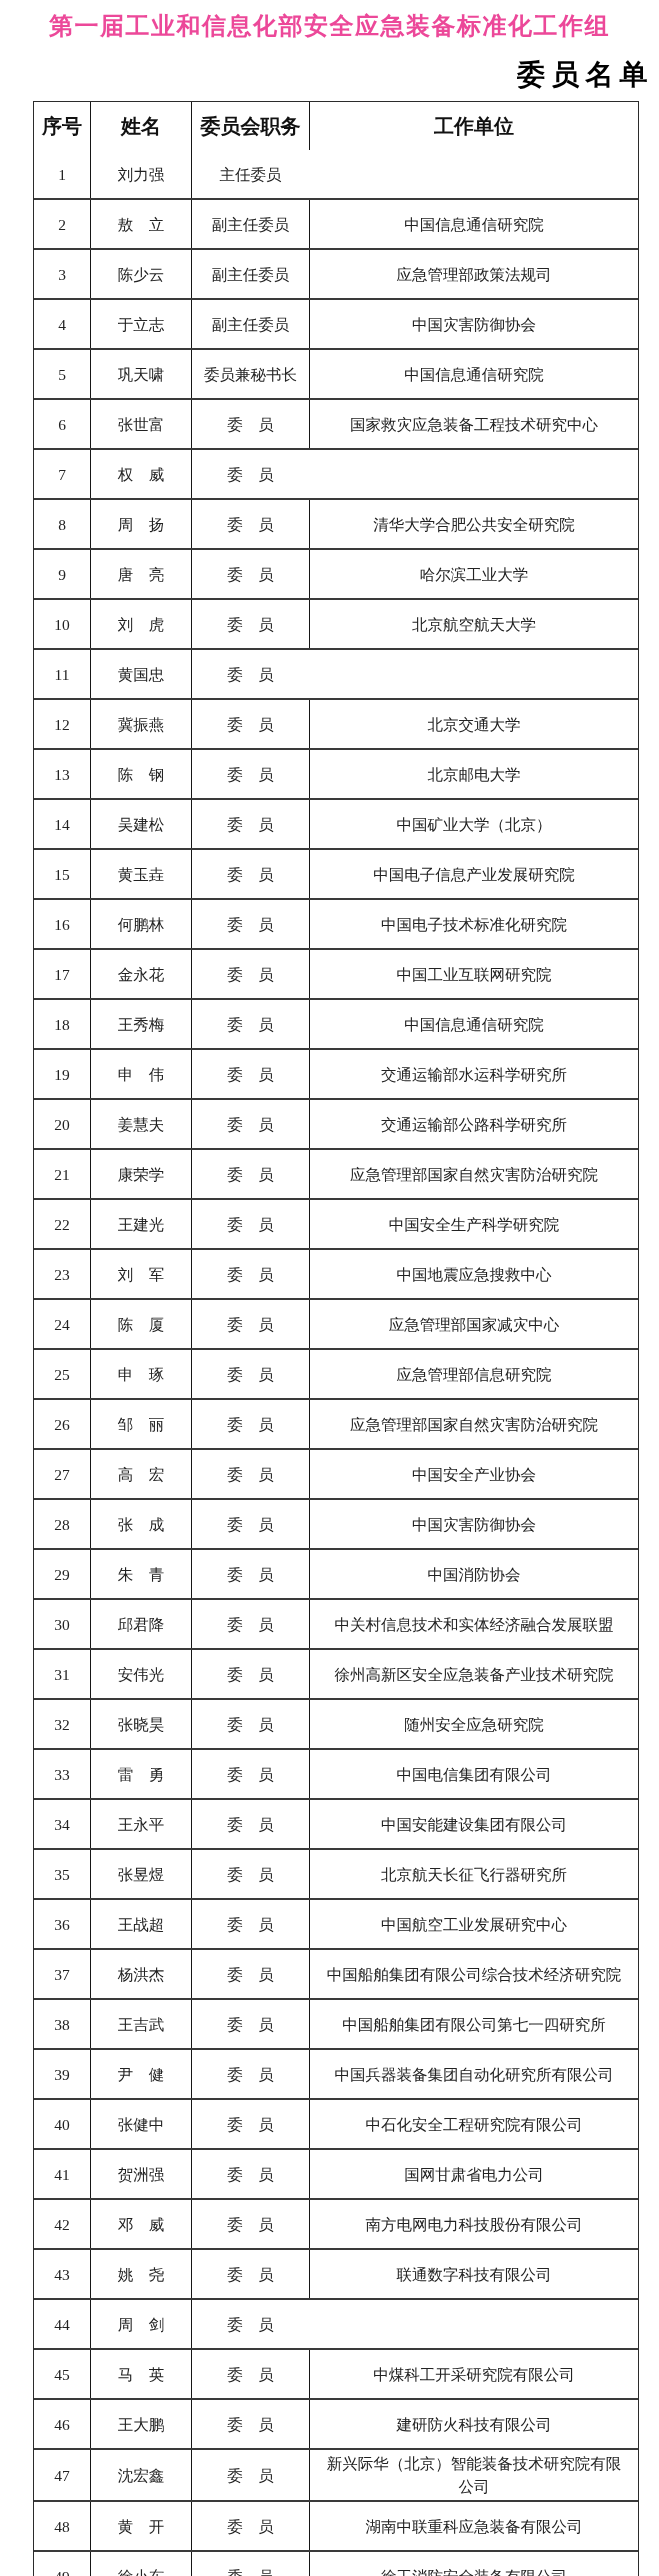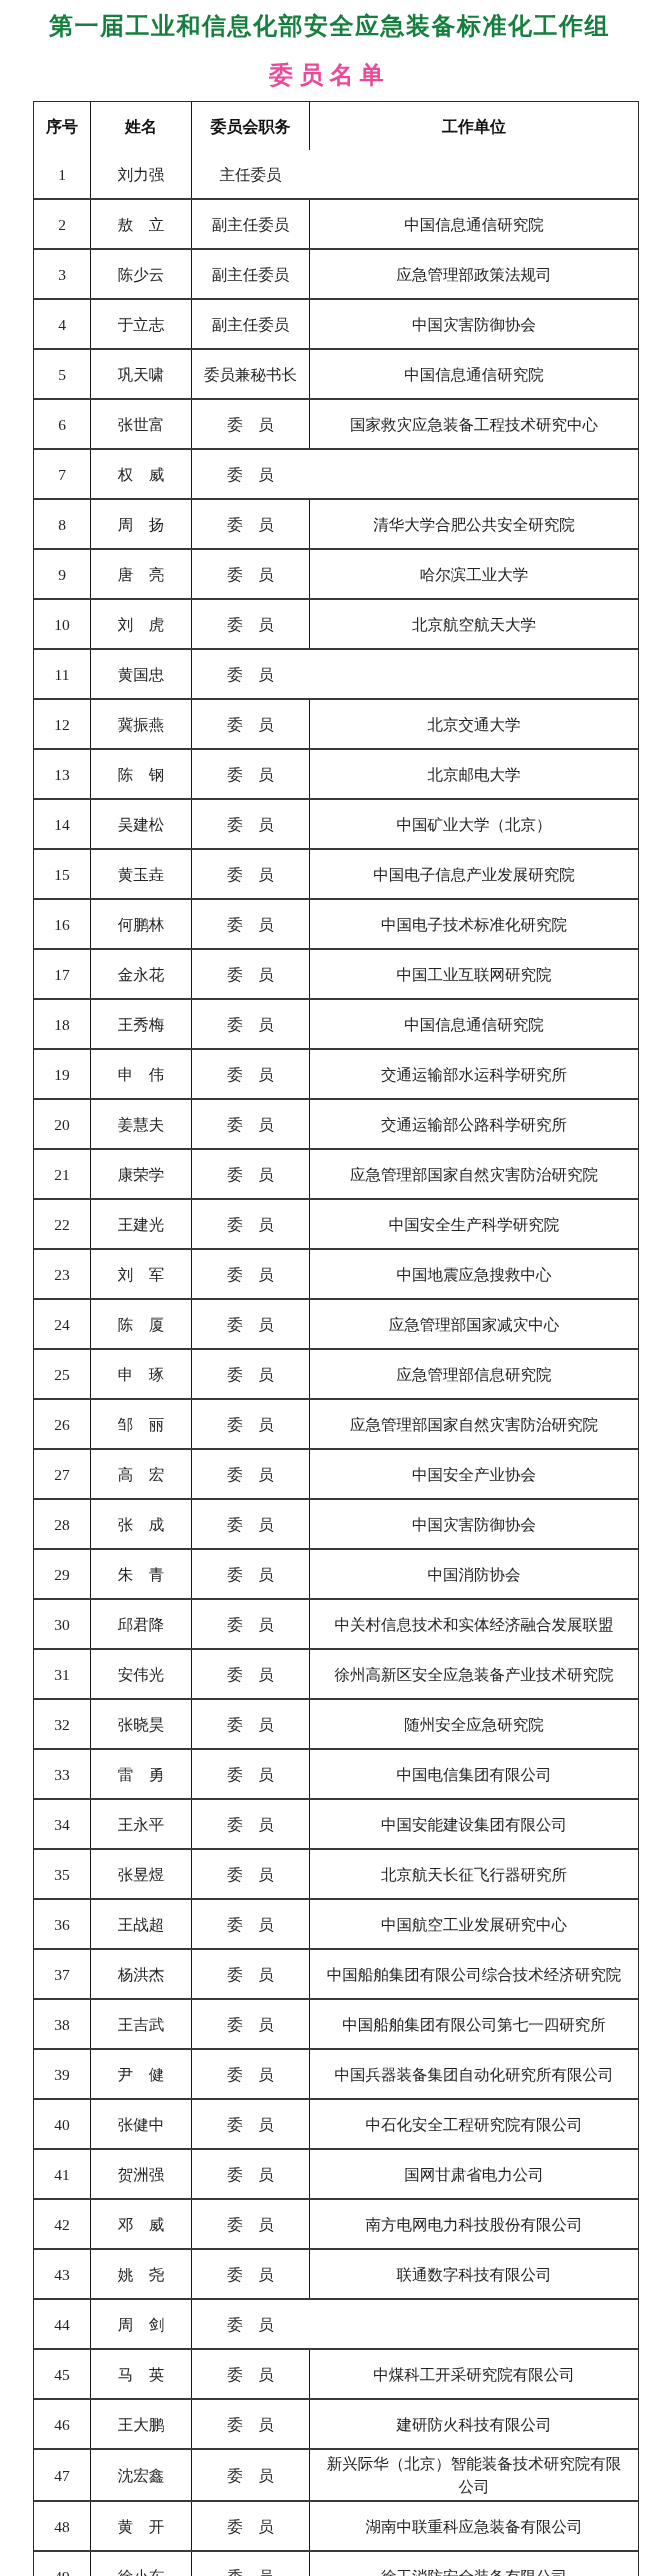--- a/index.html
+++ b/index.html
@@ -13,31 +13,31 @@
   }
   .page{width:659px;}
   .title1{
     margin:11.3px 5.2px 0 5.2px;
     text-align:center;
     font-family:"Liberation Sans","DejaVu Sans",sans-serif;
     font-weight:900;
     font-size:24px;
     line-height:30px;
     letter-spacing:1.5px;
-    color:#15803d;
+    color:#ec4899;
   }
   .title2{
     margin:18.5px 5.2px 0 5.2px;
-    text-align:center;
+    text-align:right;
     font-family:"Liberation Sans","DejaVu Sans",sans-serif;
     font-weight:900;
-    font-size:24px;
+    font-size:28px;
     line-height:30px;
     letter-spacing:6.2px;
-    color:#ec4899;
+    color:#000000;
   }
   .tbl{
     margin:11.3px 20.6px 0 33px;
     width:606px;
     box-sizing:border-box;
     border:1.5px solid #2b2b2b;
     border-top-width:1px;
   }
   .row{
     display:grid;
@@ -57,21 +57,21 @@
     font-size:15.5px;
     line-height:23px;
     padding:2.1px 5.2px;
     color:#222;
   }
   .cell.c-index{border-left:none;}
   .cell.c-org{border-left-width:1.5px;padding:2.1px 13.4px;}
   .hdr .cell{
     font-family:"Liberation Sans","DejaVu Sans",sans-serif;
     font-weight:700;
-    font-size:16px;
+    font-size:20px;
     min-height:48px;
     color:#111;
   }
   .c-index{font-family:"Liberation Serif","DejaVu Serif",serif;}
 </style>
 </head>
 <body>
 
 <div class="page">
 

